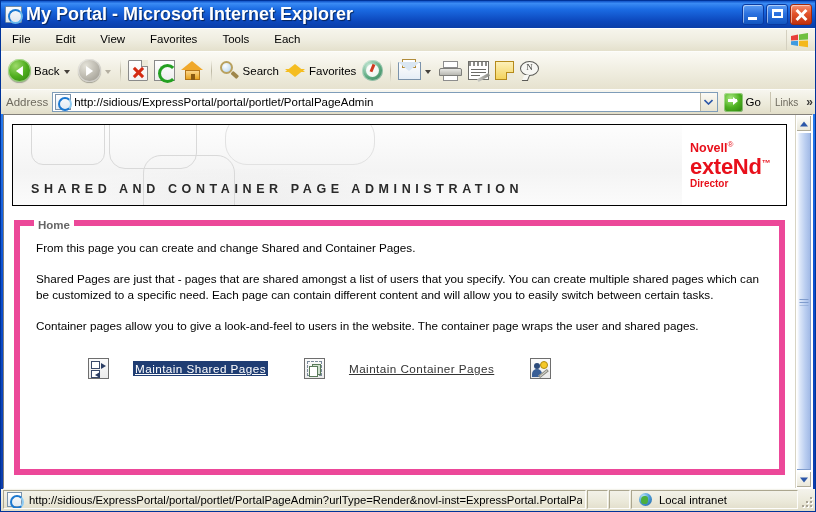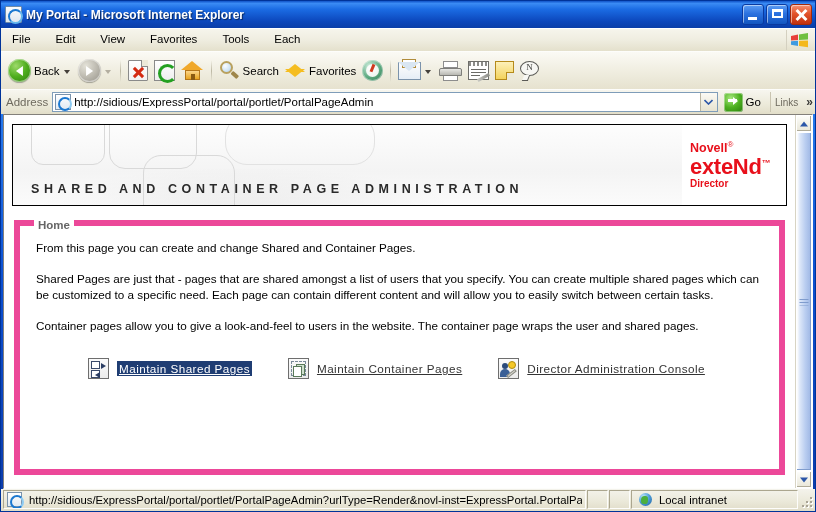--- a/index.html
+++ b/index.html
@@ -32,21 +32,21 @@
     position: relative;
   }
   .title-ico::before {
     content: ""; position: absolute; left: 2px; top: 2px;
     width: 11px; height: 11px; border-radius: 50%;
     border: 2px solid #1b78d0;
     border-right-color: #63b6ee; border-bottom-color: #63b6ee;
   }
   .title-text {
     flex: 1 1 auto; color: #fff;
-    font-size: 12px; font-weight: bold;
+    font-size: 18px; font-weight: bold;
     text-shadow: 1px 1px 1px rgba(0,0,0,.55);
     white-space: nowrap; overflow: hidden;
   }
   .wbtns { display: flex; gap: 2px; flex: none; }
   .wbtn {
     width: 22px; height: 21px; position: relative;
     border: 1px solid #0a3aa0; border-radius: 3px;
     background: linear-gradient(180deg,#5e9ef4 0%,#2c72e0 45%,#1356c0 100%);
     box-shadow: inset 1px 1px 0 rgba(255,255,255,.5);
   }
@@ -323,21 +323,21 @@
     margin: 14px 10px 0 10px; border: 6px solid #ec4899;
     padding: 14px 16px 18px 16px; position: relative; background: #fff;
     min-height: 255px;
   }
   .legend { position: absolute; left: 14px; top: -7px; background: #fff;
     padding: 0 4px; font-size: 11.5px; font-weight: bold; color: #666; }
   .para { font-size: 11.7px; color: #000; line-height: 1.42; margin-bottom: 14px; }
   .para:last-of-type { margin-bottom: 0; }
 
   .links-row { display: flex; align-items: center; margin-top: 24px; padding-left: 52px; gap: 0; }
-  .lnk { display: flex; align-items: center; gap: 8px; }
+  .lnk { display: flex; align-items: center; gap: 24px; }
   .lnk.c2 { margin-left: 36px; }
   .lnk.c3 { margin-left: 36px; }
   .lnk-ico {
     width: 21px; height: 21px; flex: none; position: relative;
     background: linear-gradient(180deg,#fbfbfb,#ebebeb);
     border: 1px solid #6e6e6e;
   }
   
   .i1 .pa { position: absolute; left: 2px; top: 2px; width: 9px; height: 8px;
     background: #fff; border: 1px solid #3a4a6a; }
@@ -586,21 +586,20 @@
             </div>
             <span class="lnk-txt plain">Maintain Container Pages</span>
           </div>
           <div class="lnk c3">
             <div class="lnk-ico i3">
               <span class="head"></span>
                 <span class="tors"></span>
               <span class="key"></span>
                 <span class="sh"></span>
             </div>
-            <span class="lnk-txt plain">Director Administration Console</span>
           </div>
         </div>
       </div>
 
     </div>
 
     <div class="vscroll">
       <div class="sb-btn up">
           <i></i>
         </div>

